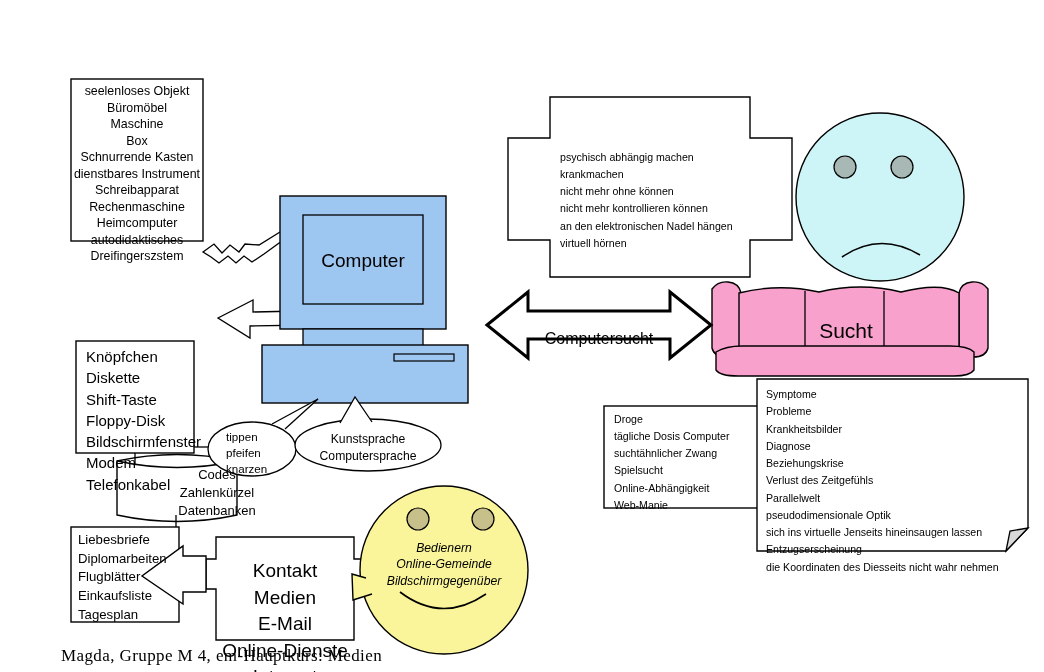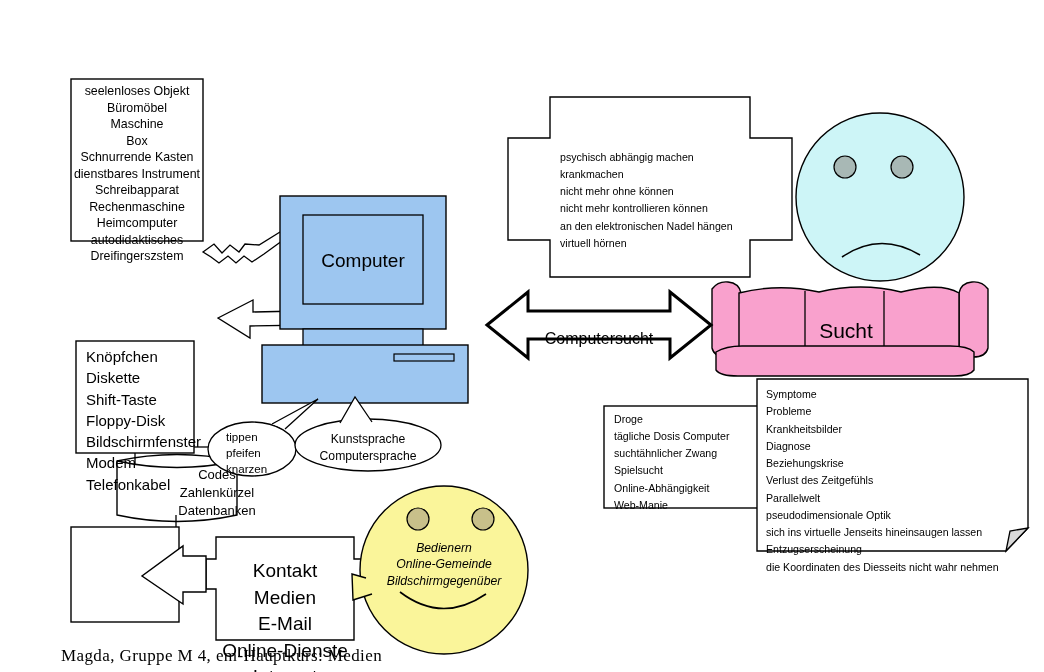--- a/index.html
+++ b/index.html
@@ -196,20 +196,25 @@
 Zahlenkürzel
 Datenbanken</div>
 
   <div class="txt l ell-text" style="left:226px; top:429px; width:62px;">tippen
 pfeifen
 knarzen</div>
 
   <div class="txt c ell-text2" style="left:300px; top:431px; width:136px;">Kunstsprache
 Computersprache</div>
 
+  <div class="txt l liebes-text" style="left:78px; top:531px; width:104px;">Liebesbriefe
+Diplomarbeiten
+Flugblätter
+Einkaufsliste
+Tagesplan</div>
 
   <div class="txt c kontakt-text" style="left:216px; top:541px; width:138px;">Kontakt
 Medien
 E-Mail
 Online-Dienste
 Internet
 World Wide Web
 Web-Site</div>
 
   <div class="txt c yellow-text" style="left:370px; top:540px; width:148px;font-style:italic;">Bedienern

